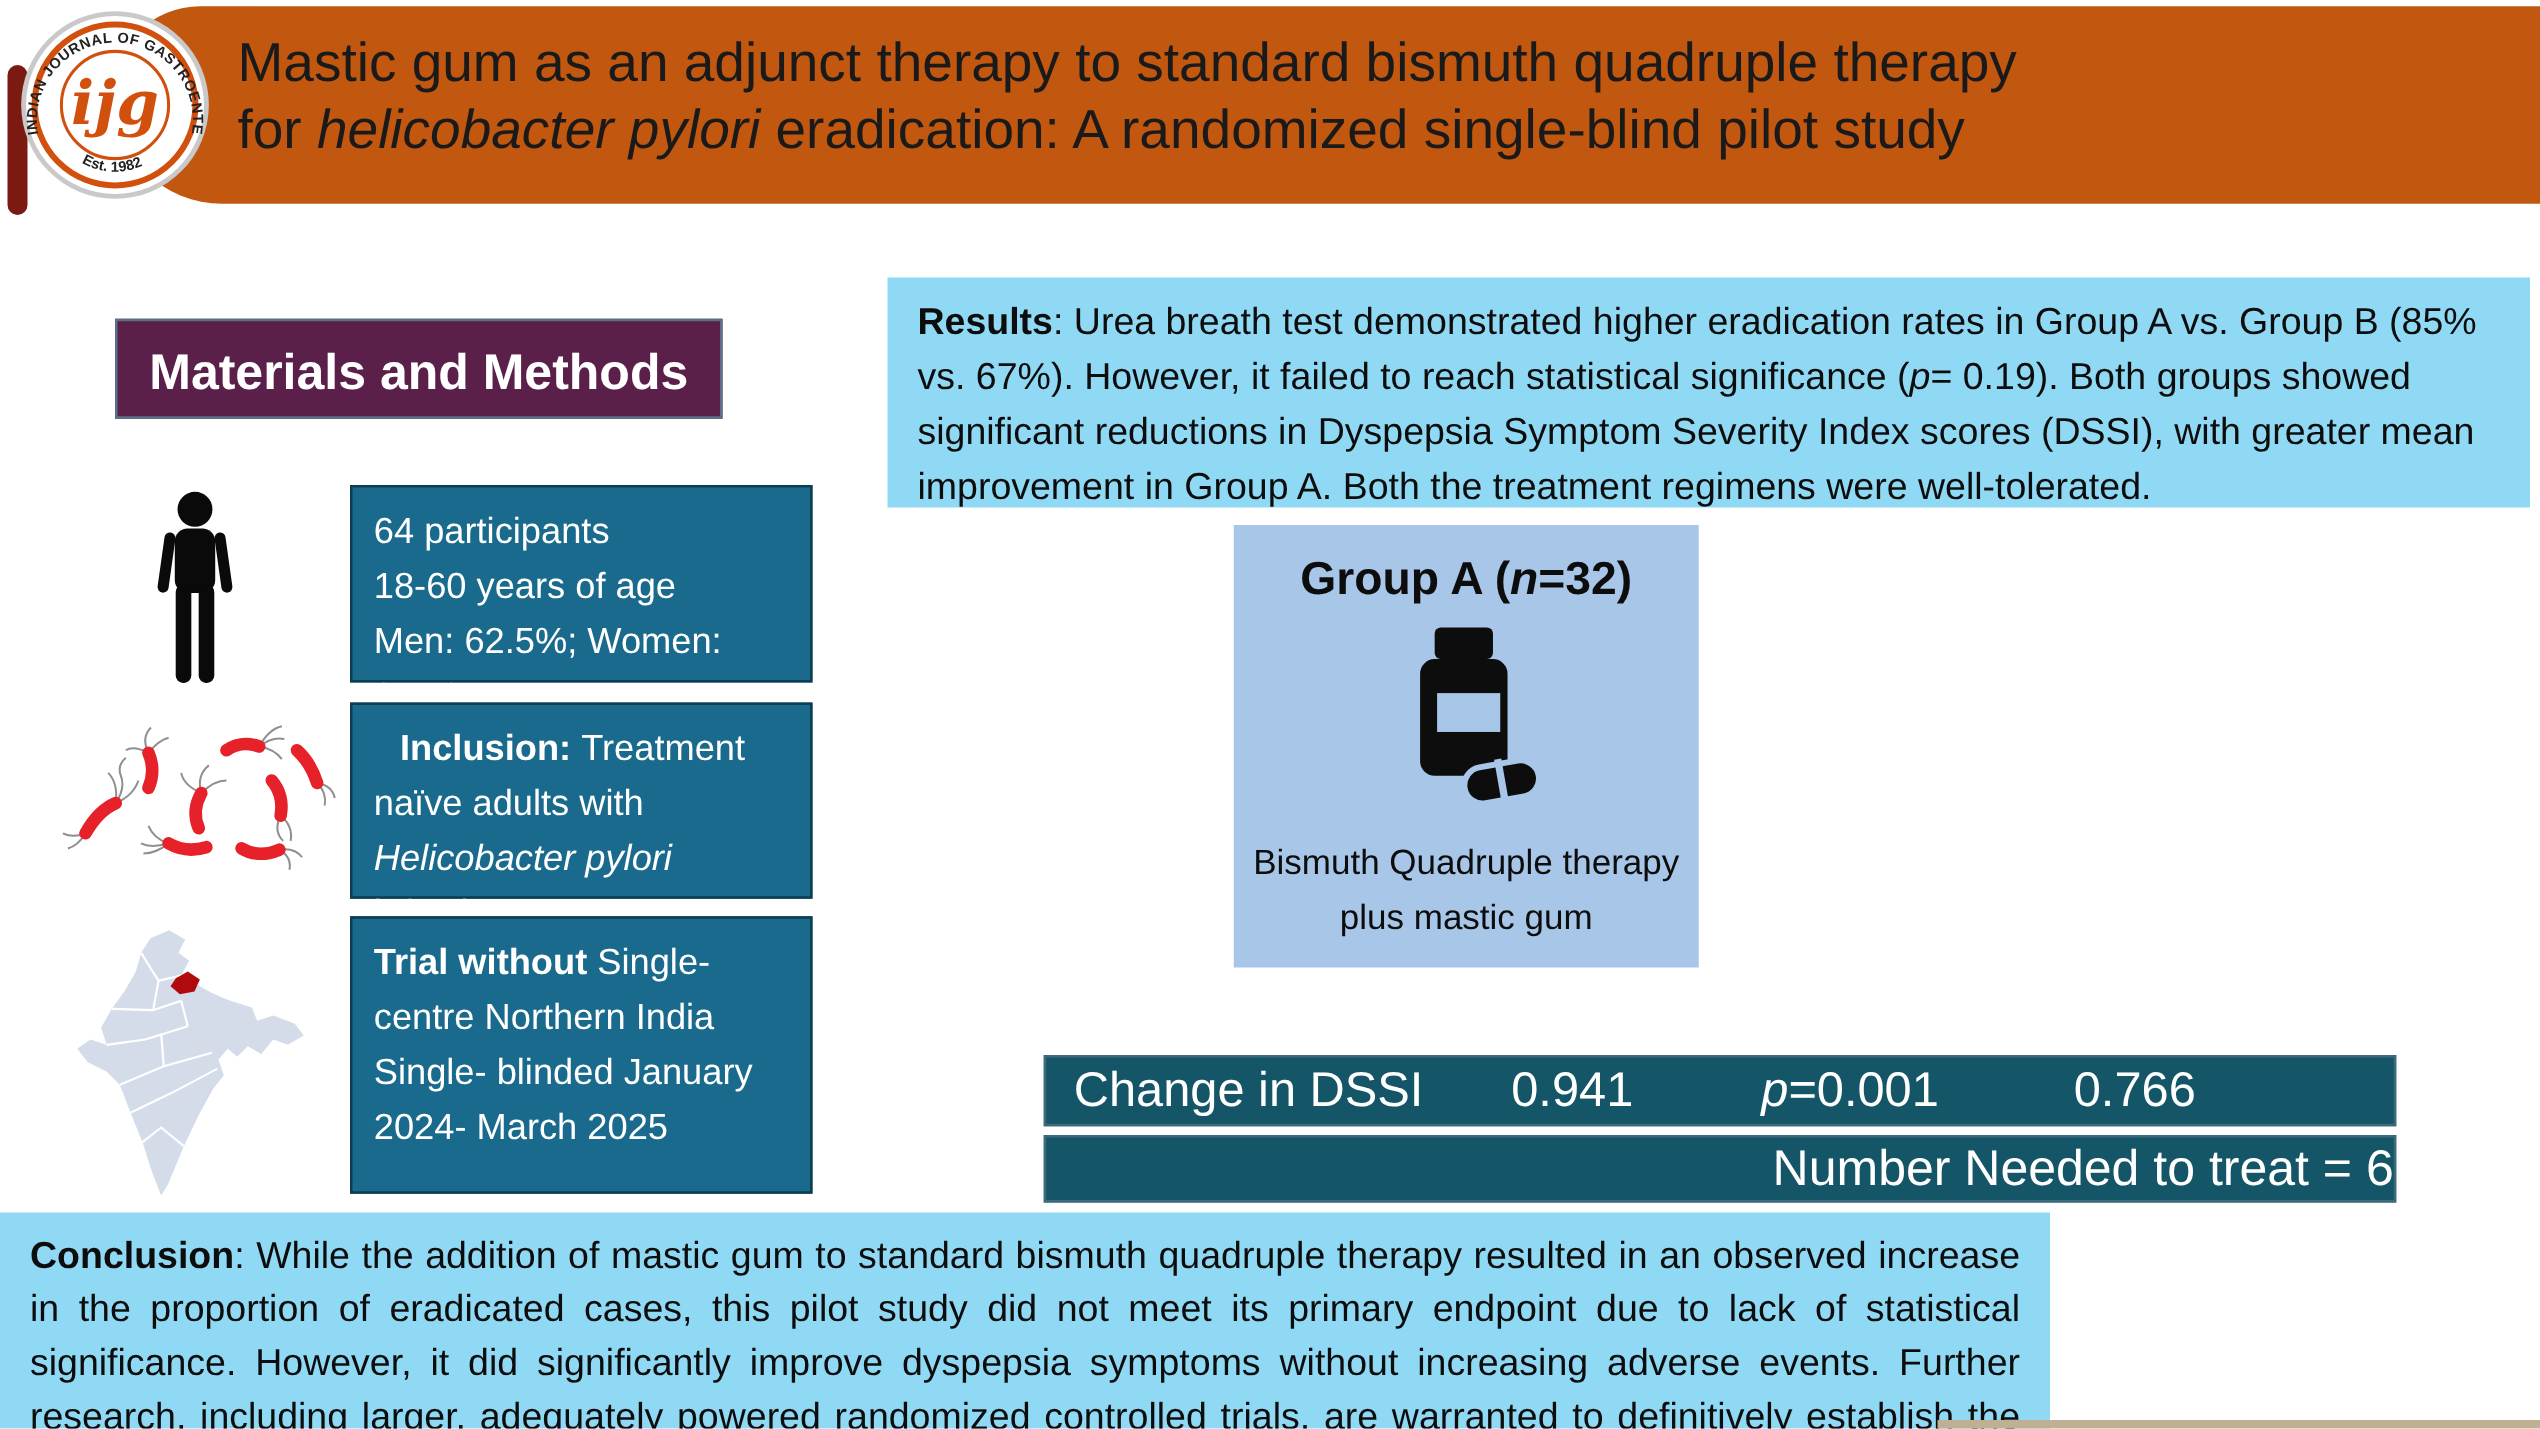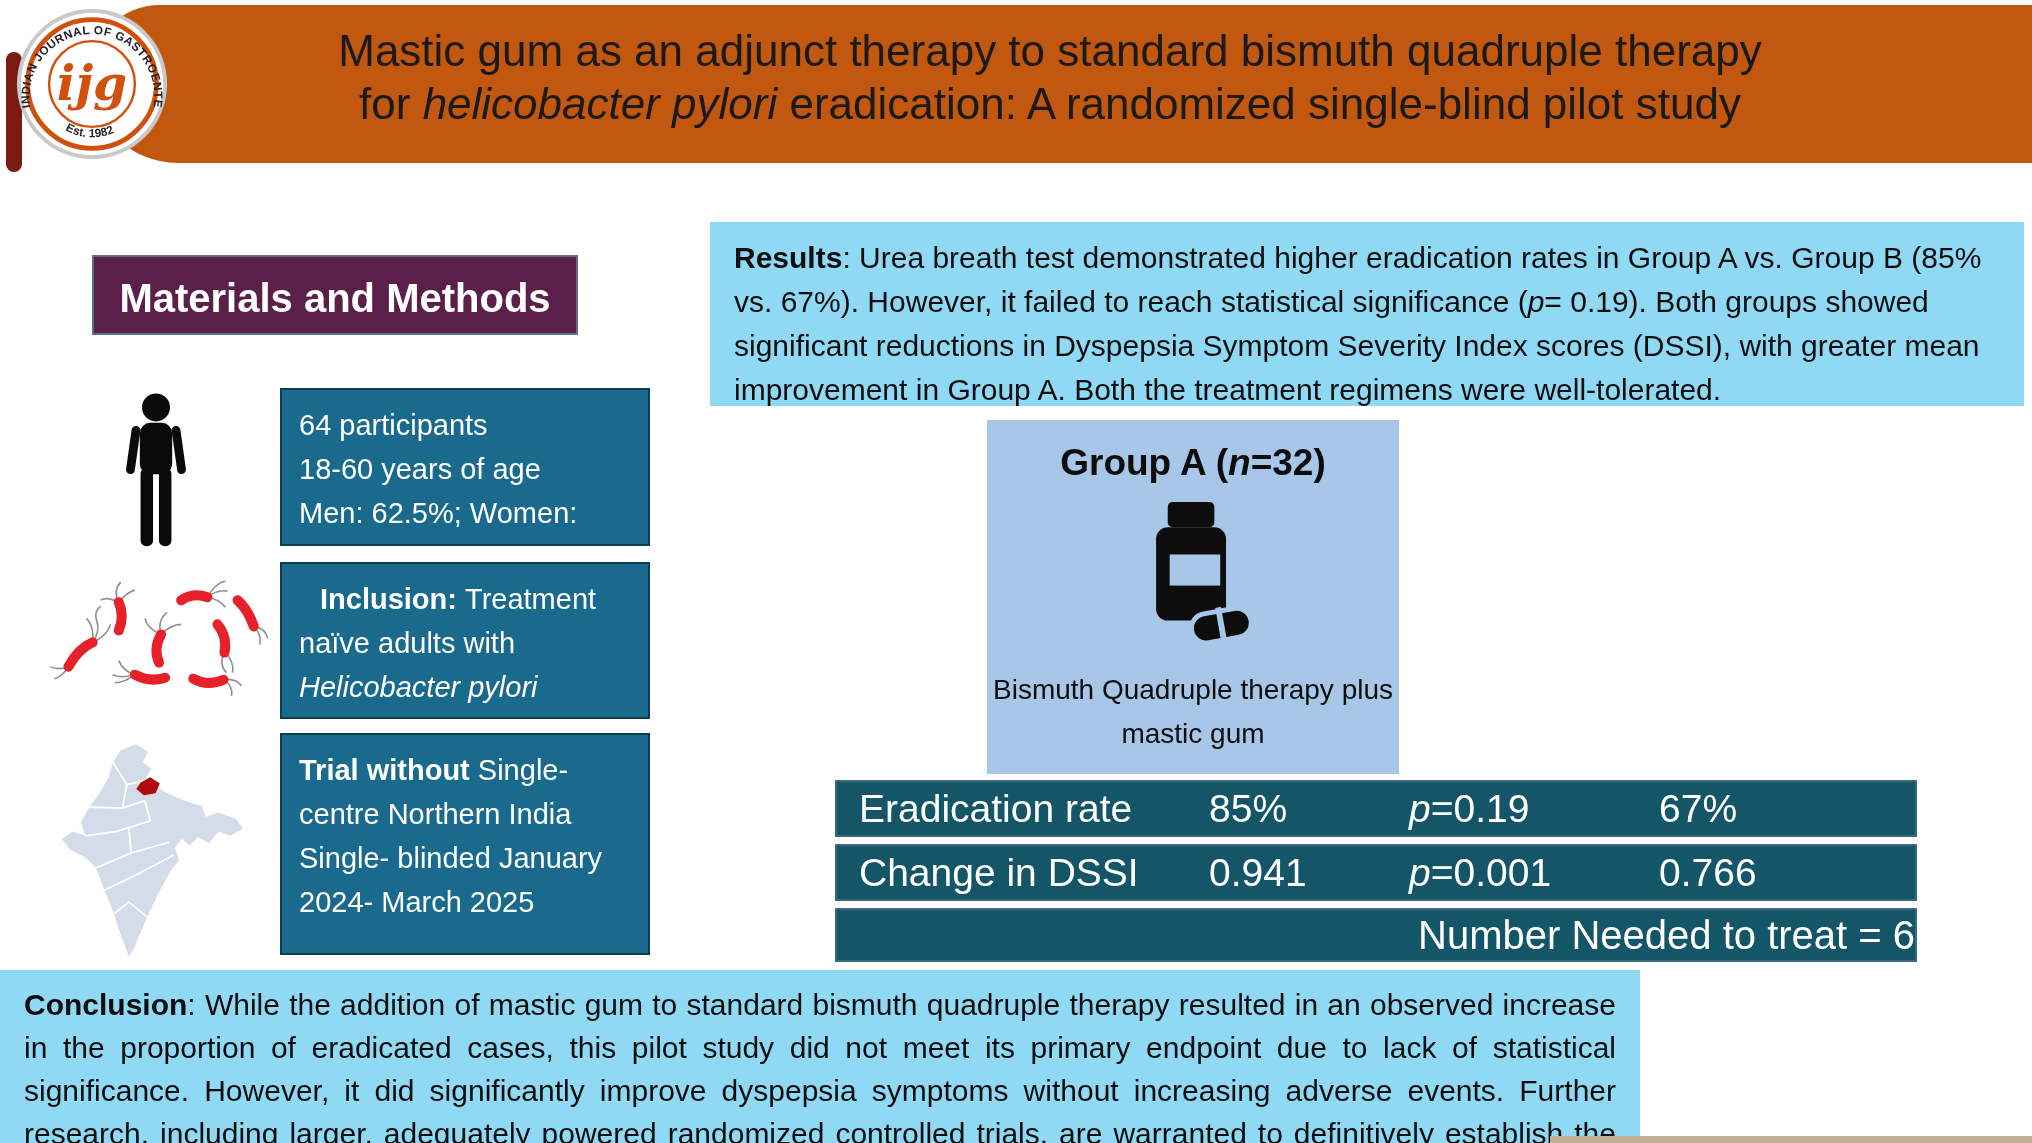--- a/index.html
+++ b/index.html
@@ -12,42 +12,42 @@
   html,body{margin:0;padding:0;background:#fff;}
   #canvas{position:relative;width:2032px;height:1143px;background:#fff;overflow:hidden;
           font-family:"Liberation Sans","DejaVu Sans",sans-serif;color:#111;}
 
   
   .banner{position:absolute;left:90px;top:5px;width:1942px;height:158px;
           background:var(--banner-orange);border-radius:70px 0 0 88px;}
   .logo-ribbon{position:absolute;left:6px;top:52px;width:16px;height:120px;
           background:#7B1A10;border-radius:8px;}
   .logo{position:absolute;left:14px;top:6px;width:156px;height:156px;}
-  .title-wrap{position:absolute;left:190px;top:24px;width:1720px;text-align:center;
+  .title-wrap{position:absolute;left:190px;top:24px;width:1720px;text-align:left;
           color:var(--title-text);font-size:44px;line-height:53px;font-weight:normal;}
 
   
   .mm-header{position:absolute;left:92px;top:255px;width:486px;height:80px;
           background:var(--purple);border:2px solid #5A6F88;box-sizing:border-box;
           color:#fff;font-weight:bold;font-size:40px;text-align:center;line-height:82px;}
   .teal-box{position:absolute;left:280px;width:370px;background:var(--teal);
           border:2px solid var(--teal-border);box-sizing:border-box;color:#fff;
           font-size:29px;line-height:44px;padding:13px 17px;}
   .icon-person{position:absolute;left:116px;top:392px;width:80px;height:158px;}
   .icon-bacteria{position:absolute;left:38px;top:572px;width:232px;height:146px;}
   .icon-map{position:absolute;left:36px;top:742px;width:220px;height:224px;}
 
   
   .results-box{position:absolute;left:710px;top:222px;width:1314px;height:184px;
           background:var(--light-blue);box-sizing:border-box;padding:14px 24px;
           font-size:30px;line-height:44px;color:#0d0d0d;}
 
   
   .group-card{position:absolute;top:420px;height:354px;text-align:center;box-sizing:border-box;}
-  .group-a{left:987px;width:412px;background:var(--group-a-blue);}
+  .group-a{left:987px;width:372px;background:var(--group-a-blue);}
   .group-b{left:1432px;width:412px;background:var(--group-b-peach);}
   .group-title{margin-top:22px;font-size:37px;font-weight:bold;color:#0d0d0d;}
   .group-icon{margin-top:14px;height:150px;}
   .group-caption{position:absolute;left:0;right:0;bottom:18px;font-size:28px;line-height:44px;color:#0d0d0d;}
 
   
   .tbl-row{position:absolute;left:835px;width:1082px;background:var(--table-teal);
           border:2px solid #3D6A7A;box-sizing:border-box;color:#fff;font-size:39px;}
   .tbl-grid{display:grid;grid-template-columns:350px 200px 250px 1fr;align-items:center;height:100%;padding-left:22px;}
   .row1{top:780px;height:57px;}
@@ -187,28 +187,20 @@
         <g transform="rotate(-10 100 130)">
           <rect x="68" y="116" width="62" height="30" rx="15" fill="#0D0D0D" stroke="var(--group-a-blue)" stroke-width="5"></rect>
           <rect x="96" y="112" width="6" height="38" fill="var(--group-a-blue)"></rect>
         </g>
       </svg>
     </div>
     <div class="group-caption">Bismuth Quadruple therapy plus mastic gum</div>
   </div>
 
 
-  <div class="tbl-row row1">
-    <div class="tbl-grid">
-      <span>Eradication rate</span>
-      <span>85%</span>
-      <span><span style="font-style: italic;">p</span><span>=0.19</span></span>
-      <span>67%</span>
-    </div>
-  </div>
   <div class="tbl-row row2">
     <div class="tbl-grid">
       <span>Change in DSSI</span>
       <span>0.941</span>
       <span><span style="font-style: italic;">p</span><span>=0.001</span></span>
       <span>0.766</span>
     </div>
   </div>
   <div class="tbl-row row3">Number Needed to treat = 6</div>
 

